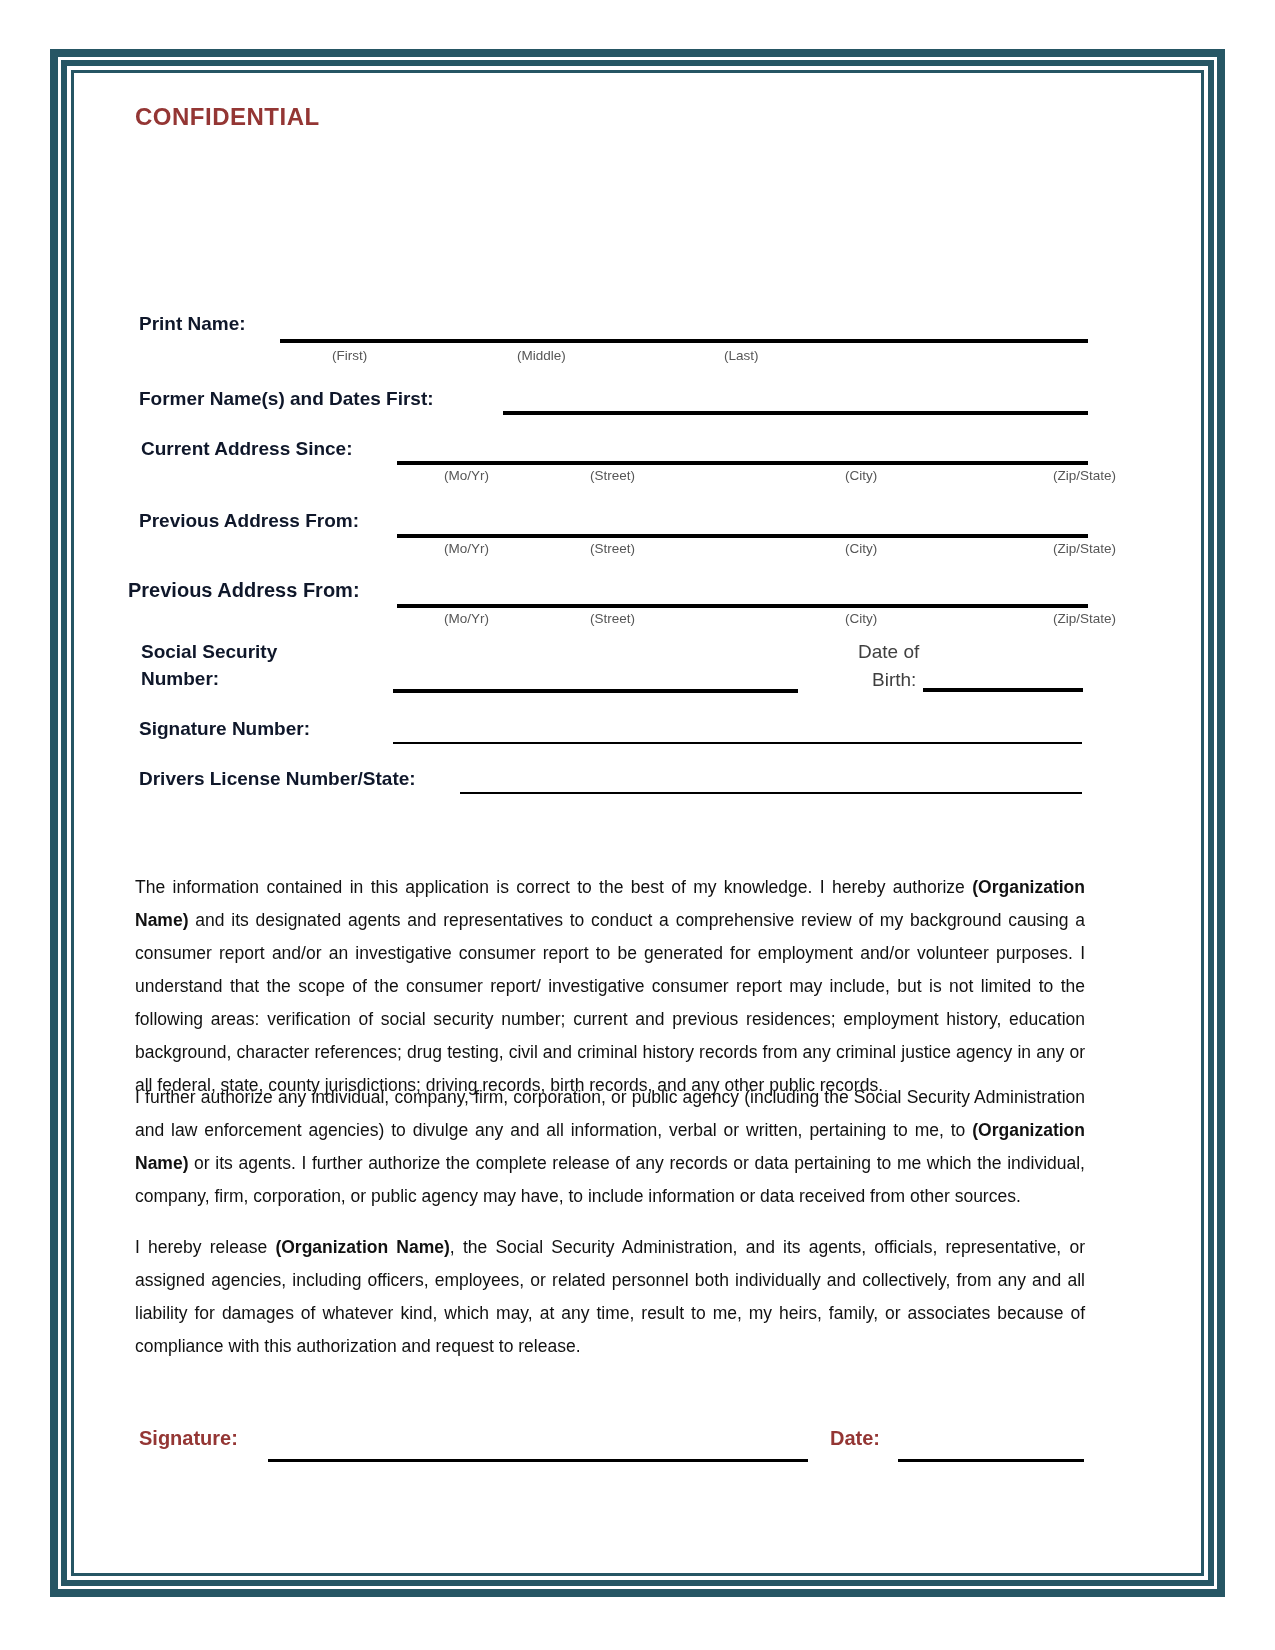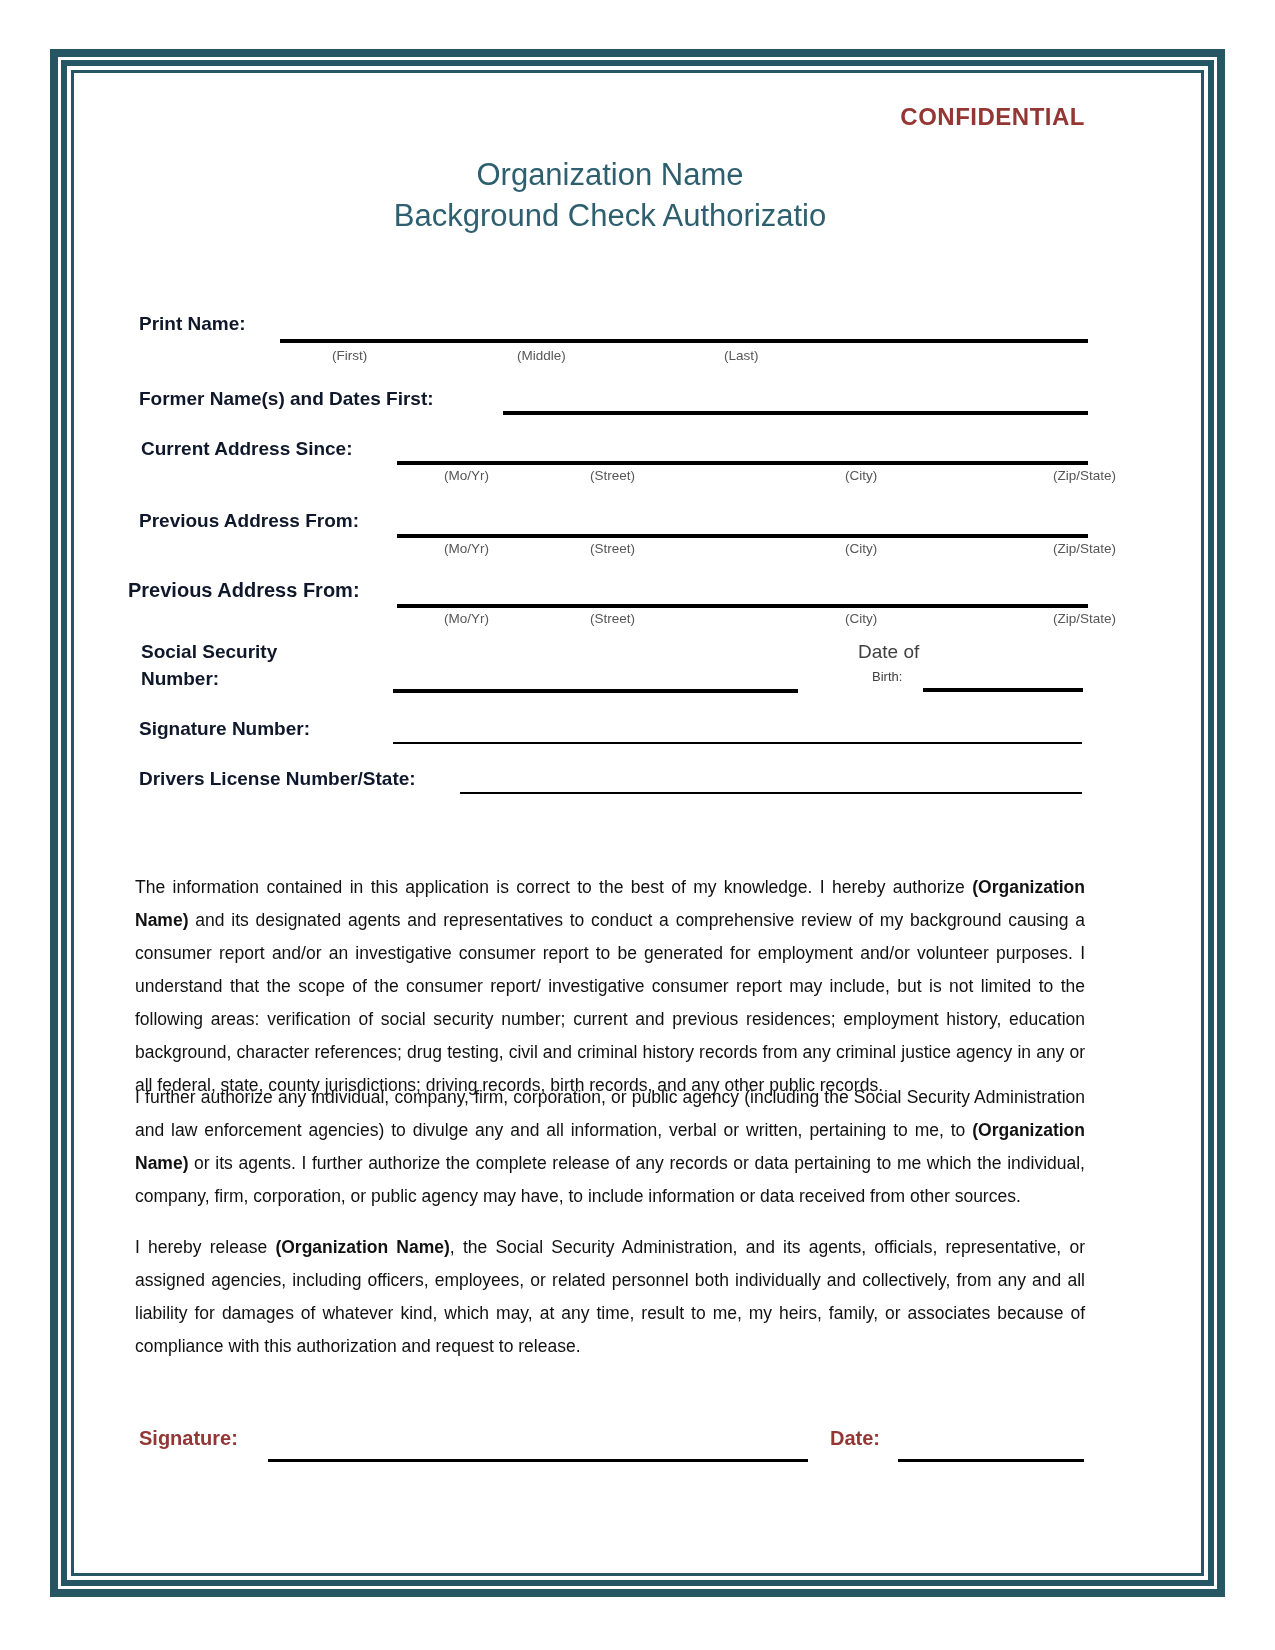--- a/index.html
+++ b/index.html
@@ -10,21 +10,21 @@
     font-family:"Liberation Sans","DejaVu Sans",sans-serif;
     overflow:hidden;
   }
   
   .f1{position:absolute;left:50px;top:49px;right:50px;bottom:53px;border:8px solid var(--teal);}
   .f2{position:absolute;left:61px;top:60px;right:61px;bottom:64px;border:6px solid var(--teal);}
   .f3{position:absolute;left:71px;top:70px;right:71px;bottom:74px;border:3px solid var(--teal);}
 
   .confidential{
     position:absolute;left:135px;top:103px;width:950px;
-    text-align:right;font-size:24px;font-weight:bold;
+    text-align:left;font-size:24px;font-weight:bold;
     letter-spacing:.5px;color:var(--red);
   }
   .doc-title{
     position:absolute;left:135px;top:154px;width:950px;
     text-align:center;font-size:31px;line-height:41px;
     color:var(--titleteal);
   }
   .lbl{position:absolute;font-size:19px;font-weight:bold;color:#0f172a;white-space:nowrap;}
   .sub{position:absolute;font-size:13.5px;color:#565656;white-space:nowrap;margin-left:44px;}
   .uline{position:absolute;background:#000000;}
@@ -39,24 +39,20 @@
 </head>
 <body>
 
 <div class="page" style="--teal:#265664; --titleteal:#2d5f6e; --red:#943634;">
 
   <div class="f1"></div>
   <div class="f2"></div>
   <div class="f3"></div>
 
   <div class="confidential">CONFIDENTIAL</div>
-  <div class="doc-title">
-    <div>Organization Name</div>
-    <div>Background Check Authorizatio</div>
-  </div>
 
   <div class="lbl" style="left:139px;top:313px;">Print Name:</div>
   <div class="uline" style="left:280px;top:339px;width:808px;height:4px;"></div>
   <div class="sub" style="left:288px;top:348px;">(First)</div>
   <div class="sub" style="left:473px;top:348px;">(Middle)</div>
   <div class="sub" style="left:680px;top:348px;">(Last)</div>
 
   <div class="lbl" style="left:139px;top:388px;">Former Name(s) and Dates First:</div>
   <div class="uline" style="left:503px;top:411px;width:585px;height:4px;"></div>
 
@@ -78,21 +74,21 @@
   <div class="uline" style="left:397px;top:604px;width:691px;height:4px;"></div>
   <div class="sub" style="left:400px;top:611px;">(Mo/Yr)</div>
   <div class="sub" style="left:546px;top:611px;">(Street)</div>
   <div class="sub" style="left:801px;top:611px;">(City)</div>
   <div class="sub" style="left:1009px;top:611px;">(Zip/State)</div>
 
   <div class="lbl" style="left:141px;top:641px;text-align:center;">Social Security</div>
   <div class="lbl" style="left:141px;top:668px;">Number:</div>
   <div class="uline" style="left:393px;top:689px;width:405px;height:4px;"></div>
   <div style="position:absolute;left:858px;top:641px;font-size:19px;color:#3f3f3f;white-space:nowrap;">Date of</div>
-  <div style="position:absolute;left:872px;top:669px;font-size:13px;color:#3f3f3f;white-space:nowrap;">Birth:</div>
+  <div style="position:absolute;left:872px;top:669px;font-size:19px;color:#3f3f3f;white-space:nowrap;">Birth:</div>
   <div class="uline" style="left:923px;top:688px;width:160px;height:4px;"></div>
 
   <div class="lbl" style="left:139px;top:718px;">Signature Number:</div>
   <div class="uline" style="left:393px;top:742px;width:689px;height:2px;"></div>
 
   <div class="lbl" style="left:139px;top:768px;">Drivers License Number/State:</div>
   <div class="uline" style="left:460px;top:792px;width:622px;height:2px;"></div>
 
   <div class="para" style="top:871px;"><span>The information contained in this application is correct to the best of my knowledge. I hereby authorize </span><span class="b">(Organization Name)</span><span> and its designated agents and representatives to conduct a comprehensive review of my background causing a consumer report and/or an investigative consumer report to be generated for employment and/or volunteer purposes. I understand that the scope of the consumer report/ investigative consumer report may include, but is not limited to the following areas: verification of social security number; current and previous residences; employment history, education background, character references; drug testing, civil and criminal history records from any criminal justice agency in any or all federal, state, county jurisdictions; driving records, birth records, and any other public records.</span></div>
   <div class="para" style="top:1081px;"><span>I further authorize any individual, company, firm, corporation, or public agency (including the Social Security Administration and law enforcement agencies) to divulge any and all information, verbal or written, pertaining to me, to </span><span class="b">(Organization Name)</span><span> or its agents. I further authorize the complete release of any records or data pertaining to me which the individual, company, firm, corporation, or public agency may have, to include information or data received from other sources.</span></div>

